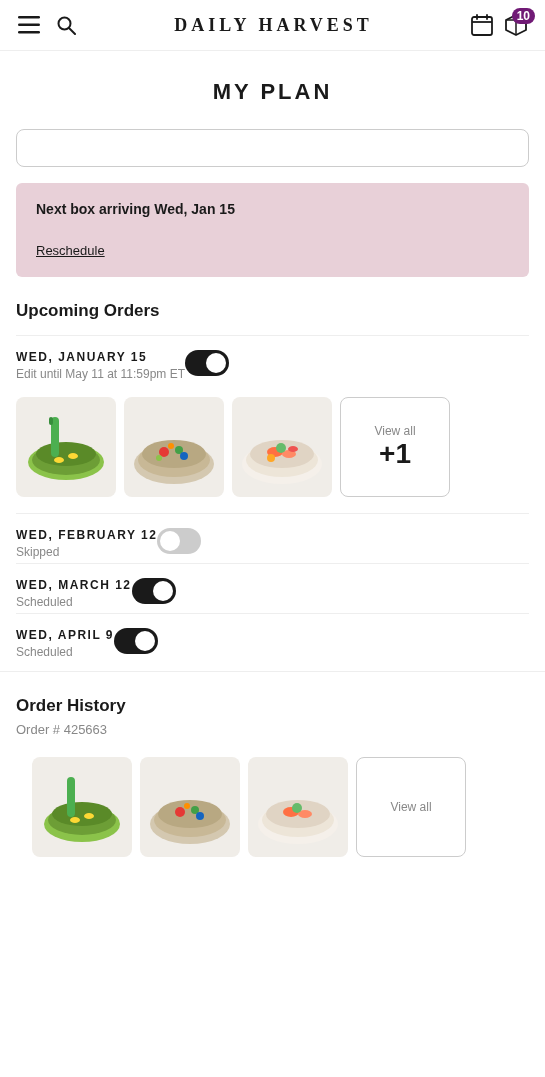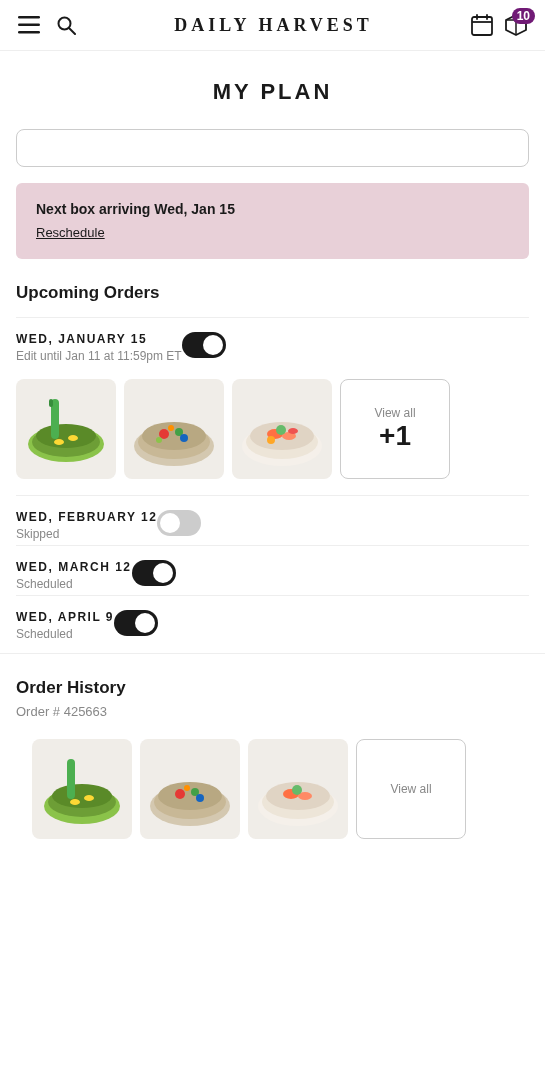--- a/index.html
+++ b/index.html
@@ -100,21 +100,21 @@
     .next-box-banner {
       margin: 0 16px 24px;
       background: #e8d0d8;
       border-radius: 6px;
       padding: 18px 20px;
     }
     .next-box-text {
       font-size: 14px;
       font-weight: 600;
       color: #1a1a1a;
-      margin-bottom: 6px;
+      margin-bottom: 24px;
     }
     .reschedule-link {
       font-size: 13px;
       color: #1a1a1a;
       text-decoration: underline;
       cursor: pointer;
       background: none; border: none;
     }
 
     
@@ -316,21 +316,21 @@
   <button class="reschedule-link">Reschedule</button>
 </div>
 
 <div class="section-title">Upcoming Orders</div>
 
 <div class="order-block">
 
   <div class="order-header">
     <div>
       <div class="order-date">WED, JANUARY 15</div>
-      <div class="order-status">Edit until Jan 11 at 11:59pm ET</div>
+      <div class="order-status">Edit until May 11 at 11:59pm ET</div>
     </div>
     <button class="toggle on"></button>
   </div>
 
   <div class="food-grid">
 
     <div class="food-img">
       <svg width="90" height="90" viewBox="0 0 90 90">
         <ellipse cx="45" cy="60" rx="38" ry="18" fill="#8BC34A"></ellipse>
         <ellipse cx="45" cy="58" rx="34" ry="15" fill="#6d9e36"></ellipse>

